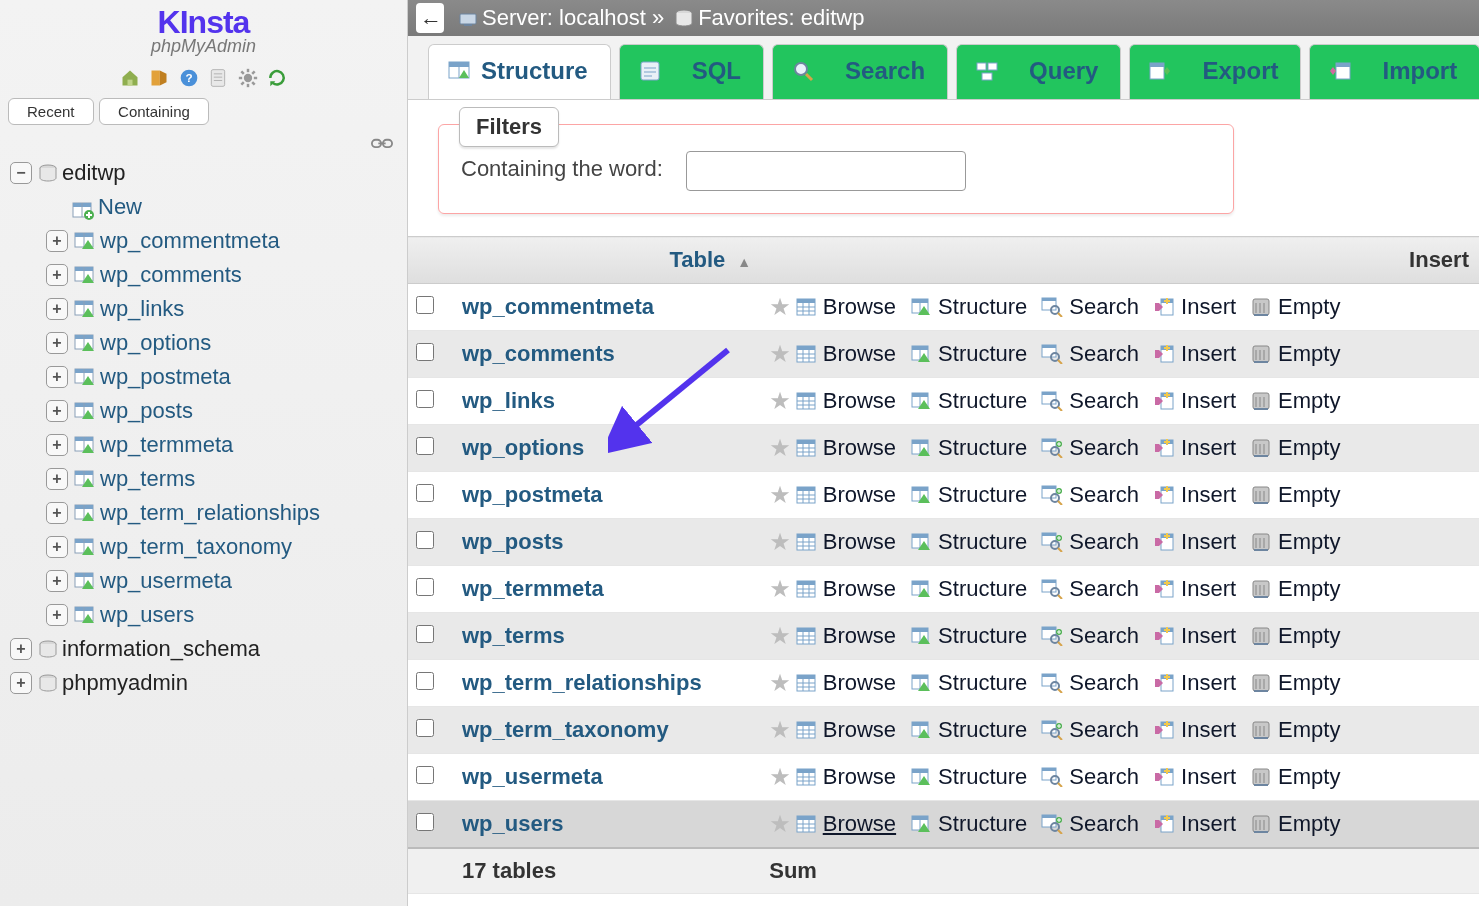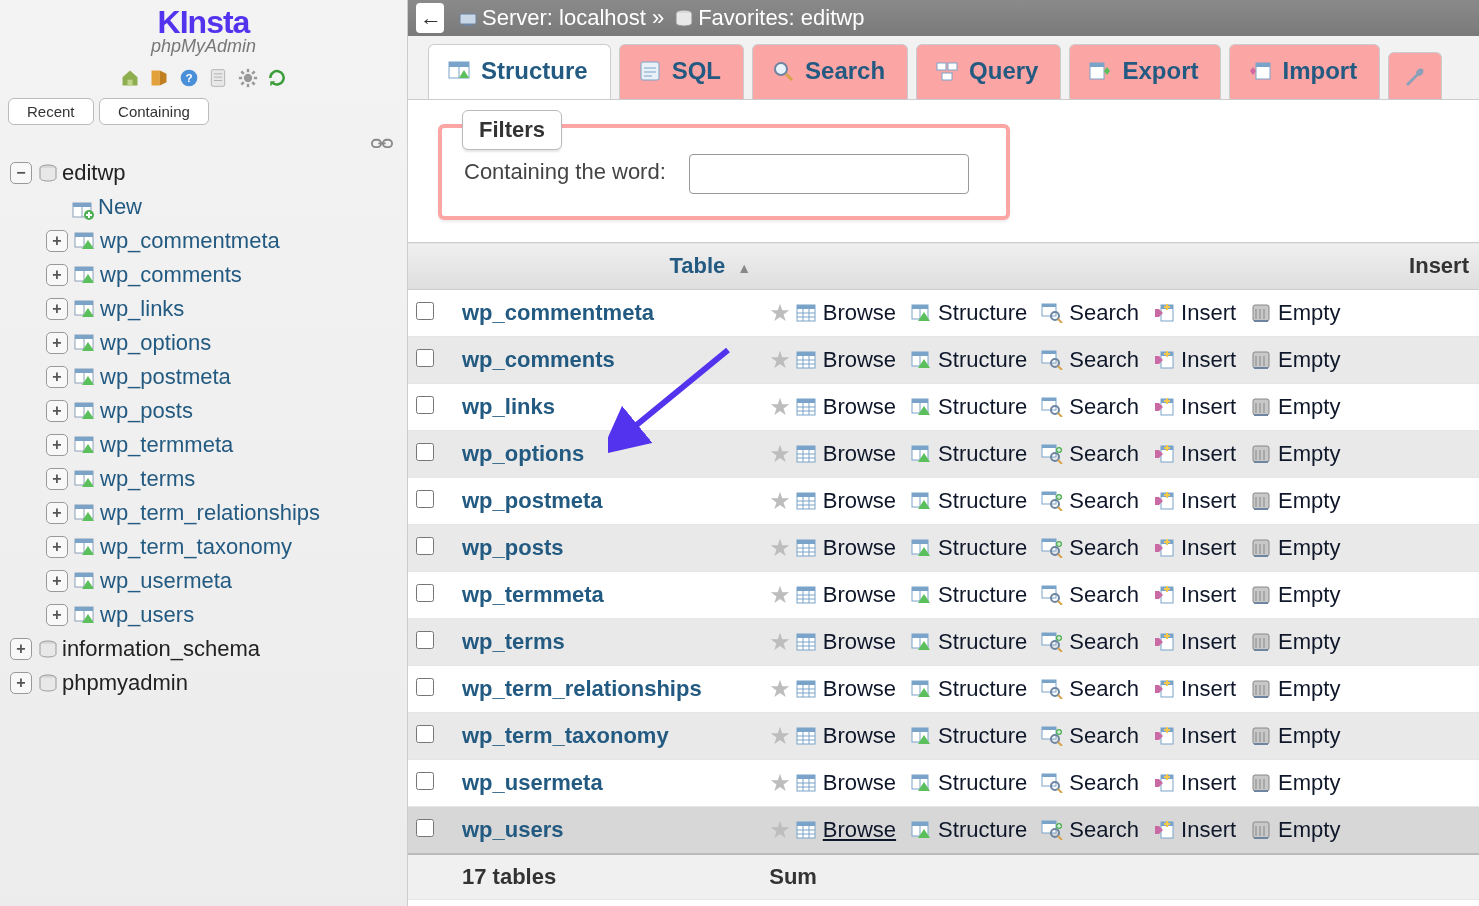--- a/index.html
+++ b/index.html
@@ -32,24 +32,24 @@
 
   
   .main { position:absolute; left:408px; top:0; right:0; height:100%; background:#fff; }
   .crumb-bar { height:36px; background:linear-gradient(#8a8a8a,#7a7a7a); color:#fff; display:flex; align-items:center; font-size:22px; padding:0 8px; }
   .back-arrow { width:28px; text-align:center; font-size:22px; color:#333; background:#fff; border-radius:4px; margin-right:10px; padding:2px 4px; cursor:pointer; }
   .crumb-bar .seg-icon { display:inline-block; width:20px; height:18px; margin:0 4px; vertical-align:middle; }
   .crumb-bar .sep { margin:0 6px; }
 
   .top-tabs { display:flex; align-items:flex-end; background:#f2f2f2; border-bottom:1px solid #ccc; padding:8px 0 0 20px; }
   .top-tab { display:flex; align-items:center; padding:12px 22px 14px 18px; background:#fff; border:1px solid #ccc; border-bottom:none; border-radius:6px 6px 0 0; margin-right:8px; cursor:pointer; font-size:24px; font-weight:bold; color:#235a81; }
-  .top-tab.inactive { background:#fca5a5; }
+  .top-tab.inactive { background:#22c55e;gap:20px; }
   .top-tab .tab-icon { display:inline-block; width:24px; height:22px; margin-right:10px; vertical-align:middle; }
 
-  .filter-box { margin:24px 0 0 30px; border:4px solid #fca5a5; border-radius:6px; width:572px; padding:26px 22px 22px 22px; position:relative; box-shadow:0 2px 3px rgba(0,0,0,.08); }
+  .filter-box { margin:24px 0 0 30px; border:1px solid #fca5a5; border-radius:6px; width:796px; padding:26px 22px 22px 22px; position:relative; box-shadow:0 2px 3px rgba(0,0,0,.08); }
   .filter-legend { position:absolute; top:-18px; left:20px; background:#fff; border:1px solid #bbb; border-radius:6px; padding:6px 16px; font-size:22px; font-weight:bold; box-shadow:0 2px 2px rgba(0,0,0,.1); }
   .filter-label { font-size:22px; color:#444; margin-right:18px; }
   .filter-input { width:280px; height:40px; border:1px solid #999; border-radius:4px; font-size:20px; padding:2px 6px; vertical-align:middle; }
 
   .tbl { width:100%; margin-top:22px; border-collapse:collapse; font-size:22px; }
   .tbl thead th { background:linear-gradient(#efefef,#dedede); border-top:1px solid #ccc; border-bottom:1px solid #ccc; text-align:right; padding:10px 10px; font-weight:bold; }
   .tbl thead th.tname { color:#235a81; }
   .tbl td { padding:9px 8px; border-bottom:1px solid #e6e6e6; vertical-align:middle; white-space:nowrap; }
   .tbl tr.even td { background:#e9e9e9; }
   .tbl tr.hover td { background:#d7d7d7; }

